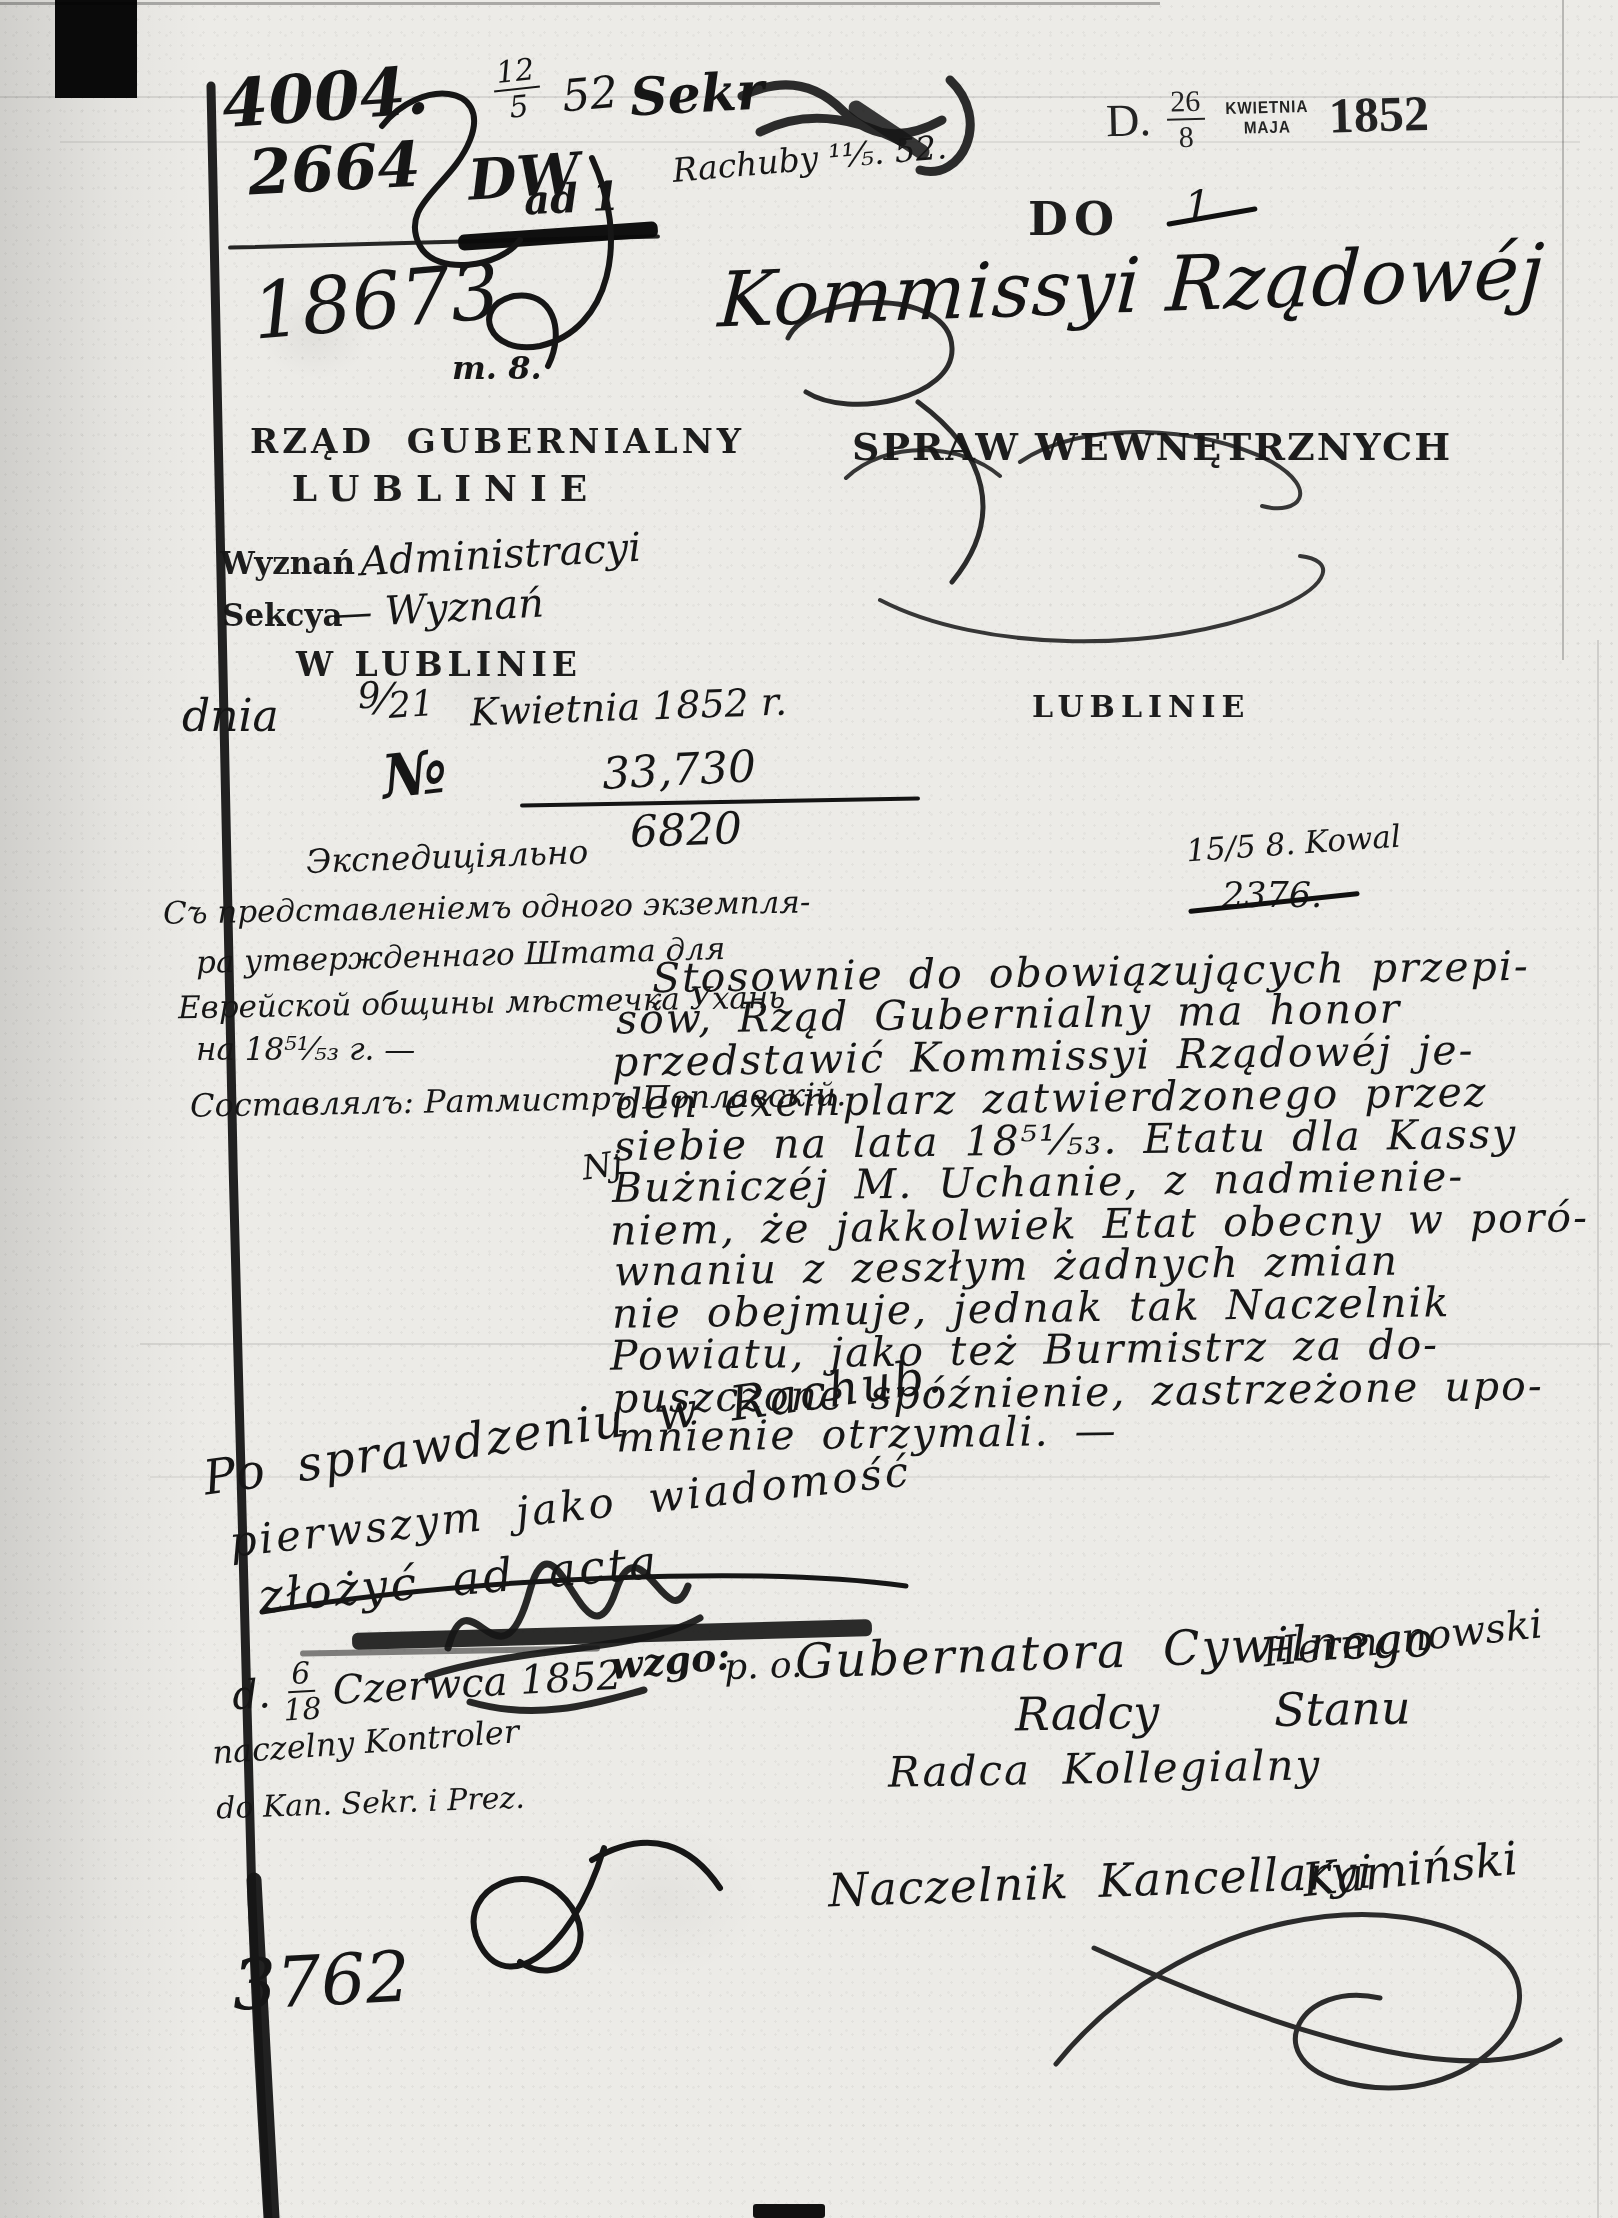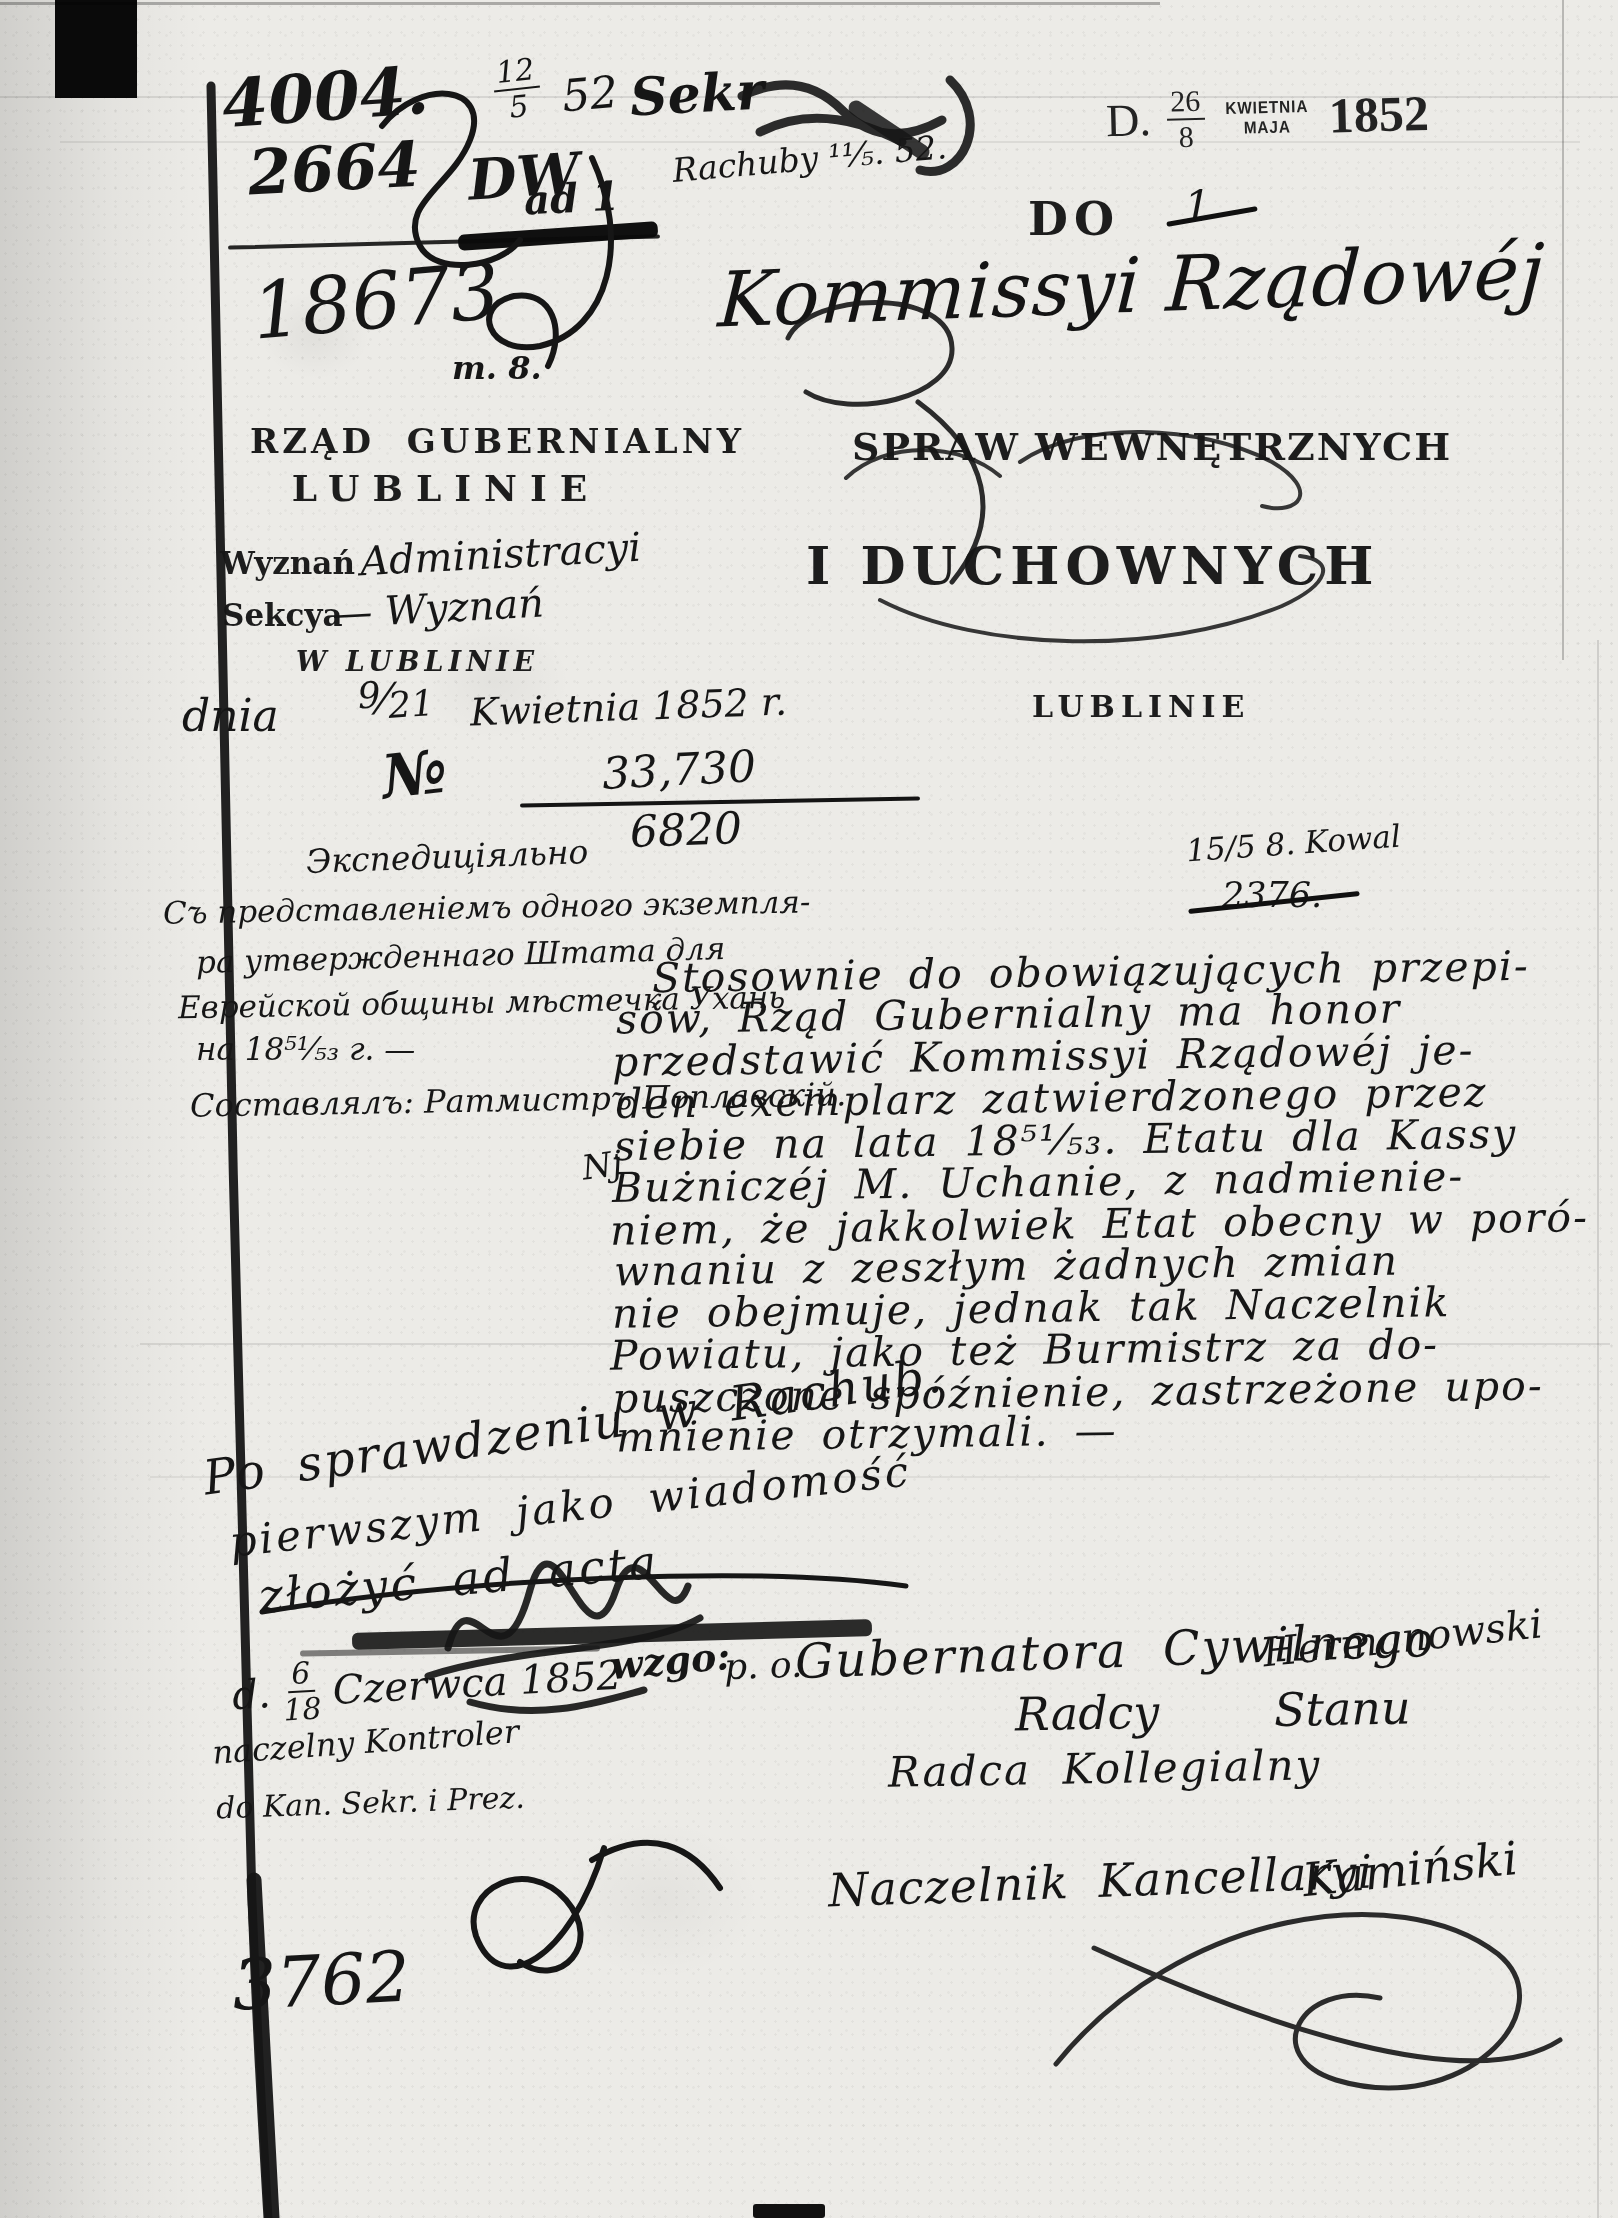--- a/index.html
+++ b/index.html
@@ -80,30 +80,29 @@
     <span class="stampface" style="font-size:50px;font-weight:bold;">1852</span>
   </div>
 
   <div class="abs printed" style="left:1028px;top:196px;font-size:46px;letter-spacing:6px;">DO</div>
   <div class="abs hw" style="left:1184px;top:186px;font-size:42px;">1</div>
   <div class="inkbar" style="left:1166px;top:214px;width:92px;height:5px;transform:rotate(-10deg);"></div>
 
   <div class="abs hw" style="left:718px;top:248px;font-size:76px;transform:rotate(-2deg) skewX(-5deg);letter-spacing:1px;color:#141414;">Kommissyi Rządowéj</div>
 
   <div class="abs printed" style="left:852px;top:428px;font-size:38px;letter-spacing:2px;">SPRAW WEWNĘTRZNYCH</div>
-  <div class="abs printed" style="left:806px;top:540px;font-size:52px;letter-spacing:6px;">I DUCHOWNYCH</div>
   <div class="abs printed" style="left:1032px;top:692px;font-size:30px;letter-spacing:6px;">LUBLINIE</div>
 
   <div class="abs printed" style="left:250px;top:424px;width:392px;text-align:center;font-size:34px;letter-spacing:4px;word-spacing:16px;">RZĄD GUBERNIALNY</div>
   <div class="abs printed" style="left:250px;top:470px;width:392px;text-align:center;font-size:36px;letter-spacing:13px;">LUBLINIE</div>
   <div class="abs printed" style="left:220px;top:548px;font-size:31px;">Wyznań</div>
   <div class="abs hw" style="left:360px;top:534px;font-size:40px;transform:rotate(-3deg);">Administracyi</div>
   <div class="abs printed" style="left:222px;top:600px;font-size:31px;">Sekcya</div>
   <div class="abs hw" style="left:332px;top:588px;font-size:40px;transform:rotate(-3deg);">— Wyznań</div>
-  <div class="abs printed" style="left:296px;top:648px;font-size:27px;letter-spacing:5px;font-style:italic;">W LUBLINIE</div>
+  <div class="abs printed" style="left:296px;top:648px;font-size:33px;letter-spacing:5px;">W LUBLINIE</div>
 
   <div class="abs hw" style="left:182px;top:694px;font-size:44px;">dnia</div>
   <span class="abs hw dfrac" style="left:358px;top:676px;font-size:36px;transform:rotate(-4deg);">
     <span class="n">9</span><span class="sl">⁄</span><span class="d">21</span>
   </span>
   <div class="abs hw" style="left:470px;top:688px;font-size:38px;transform:rotate(-2deg);">Kwietnia 1852 r.</div>
 
   <div class="abs hw" style="left:382px;top:744px;font-size:60px;font-weight:bold;transform:rotate(-6deg);">№</div>
   <div class="abs hw" style="left:602px;top:748px;font-size:44px;transform:rotate(-3deg);">33,730</div>
   <div class="inkbar" style="left:520px;top:800px;width:400px;height:4px;transform:rotate(-1deg);background:#141414;"></div>

